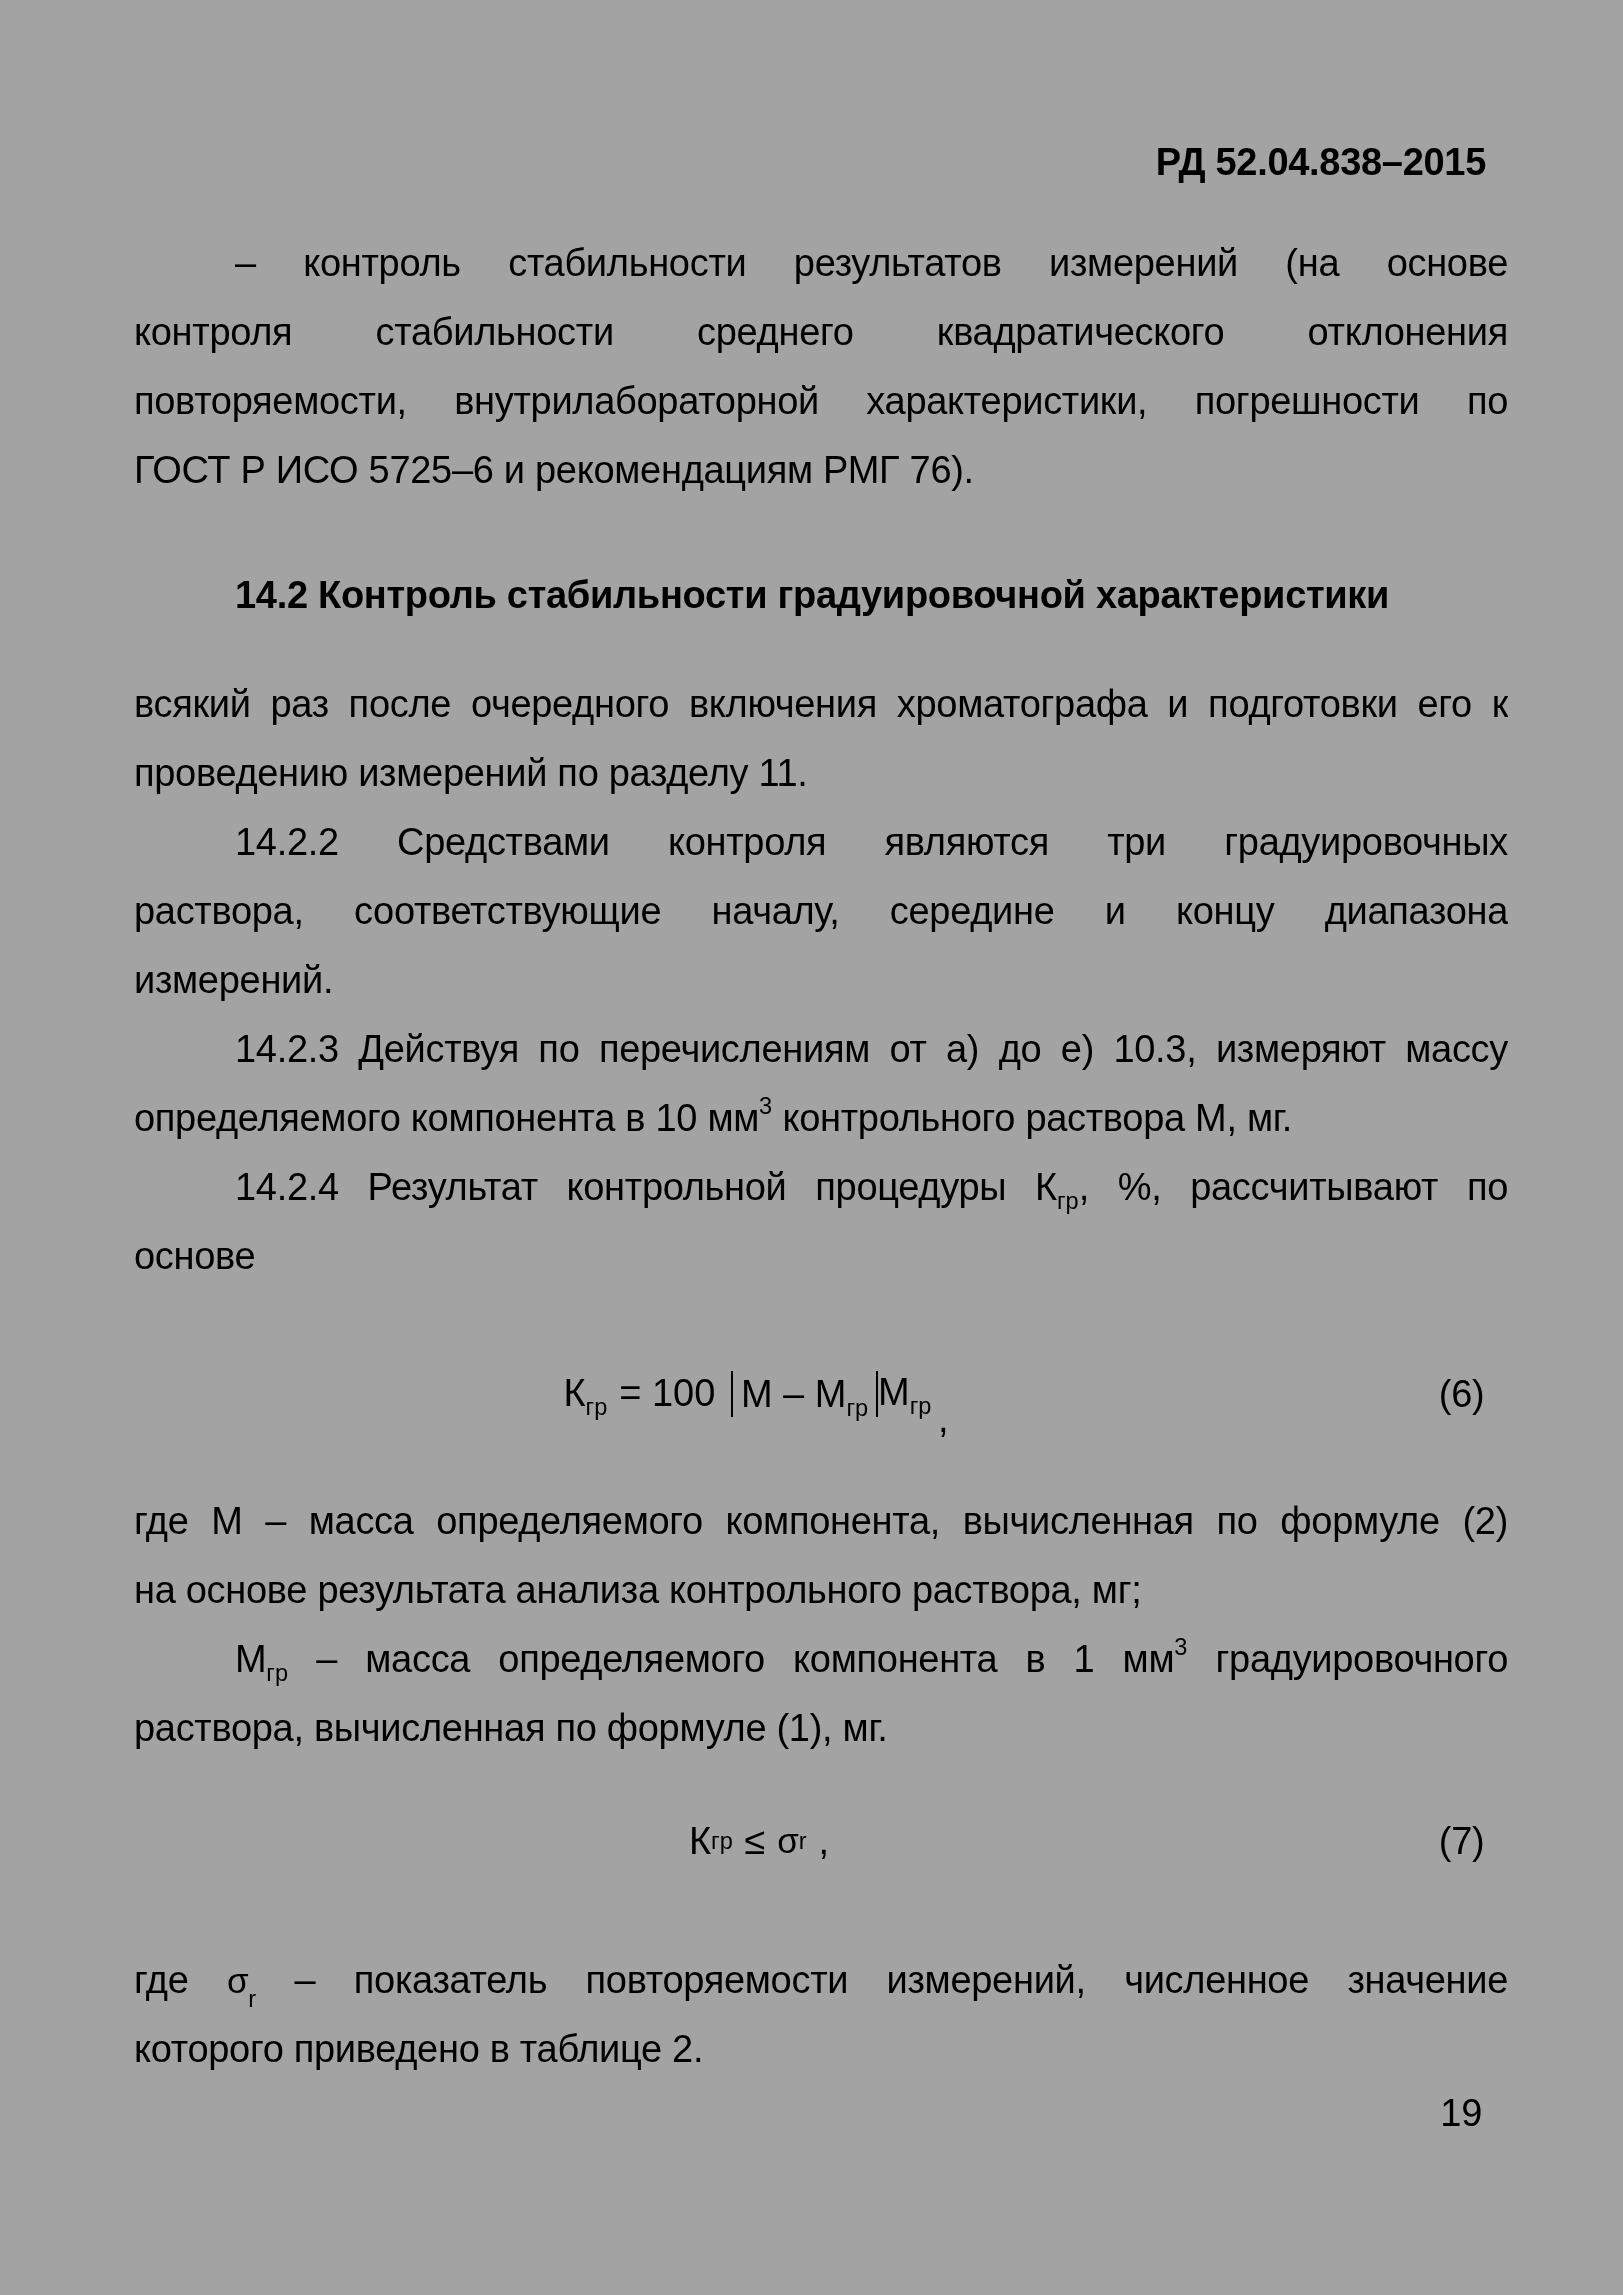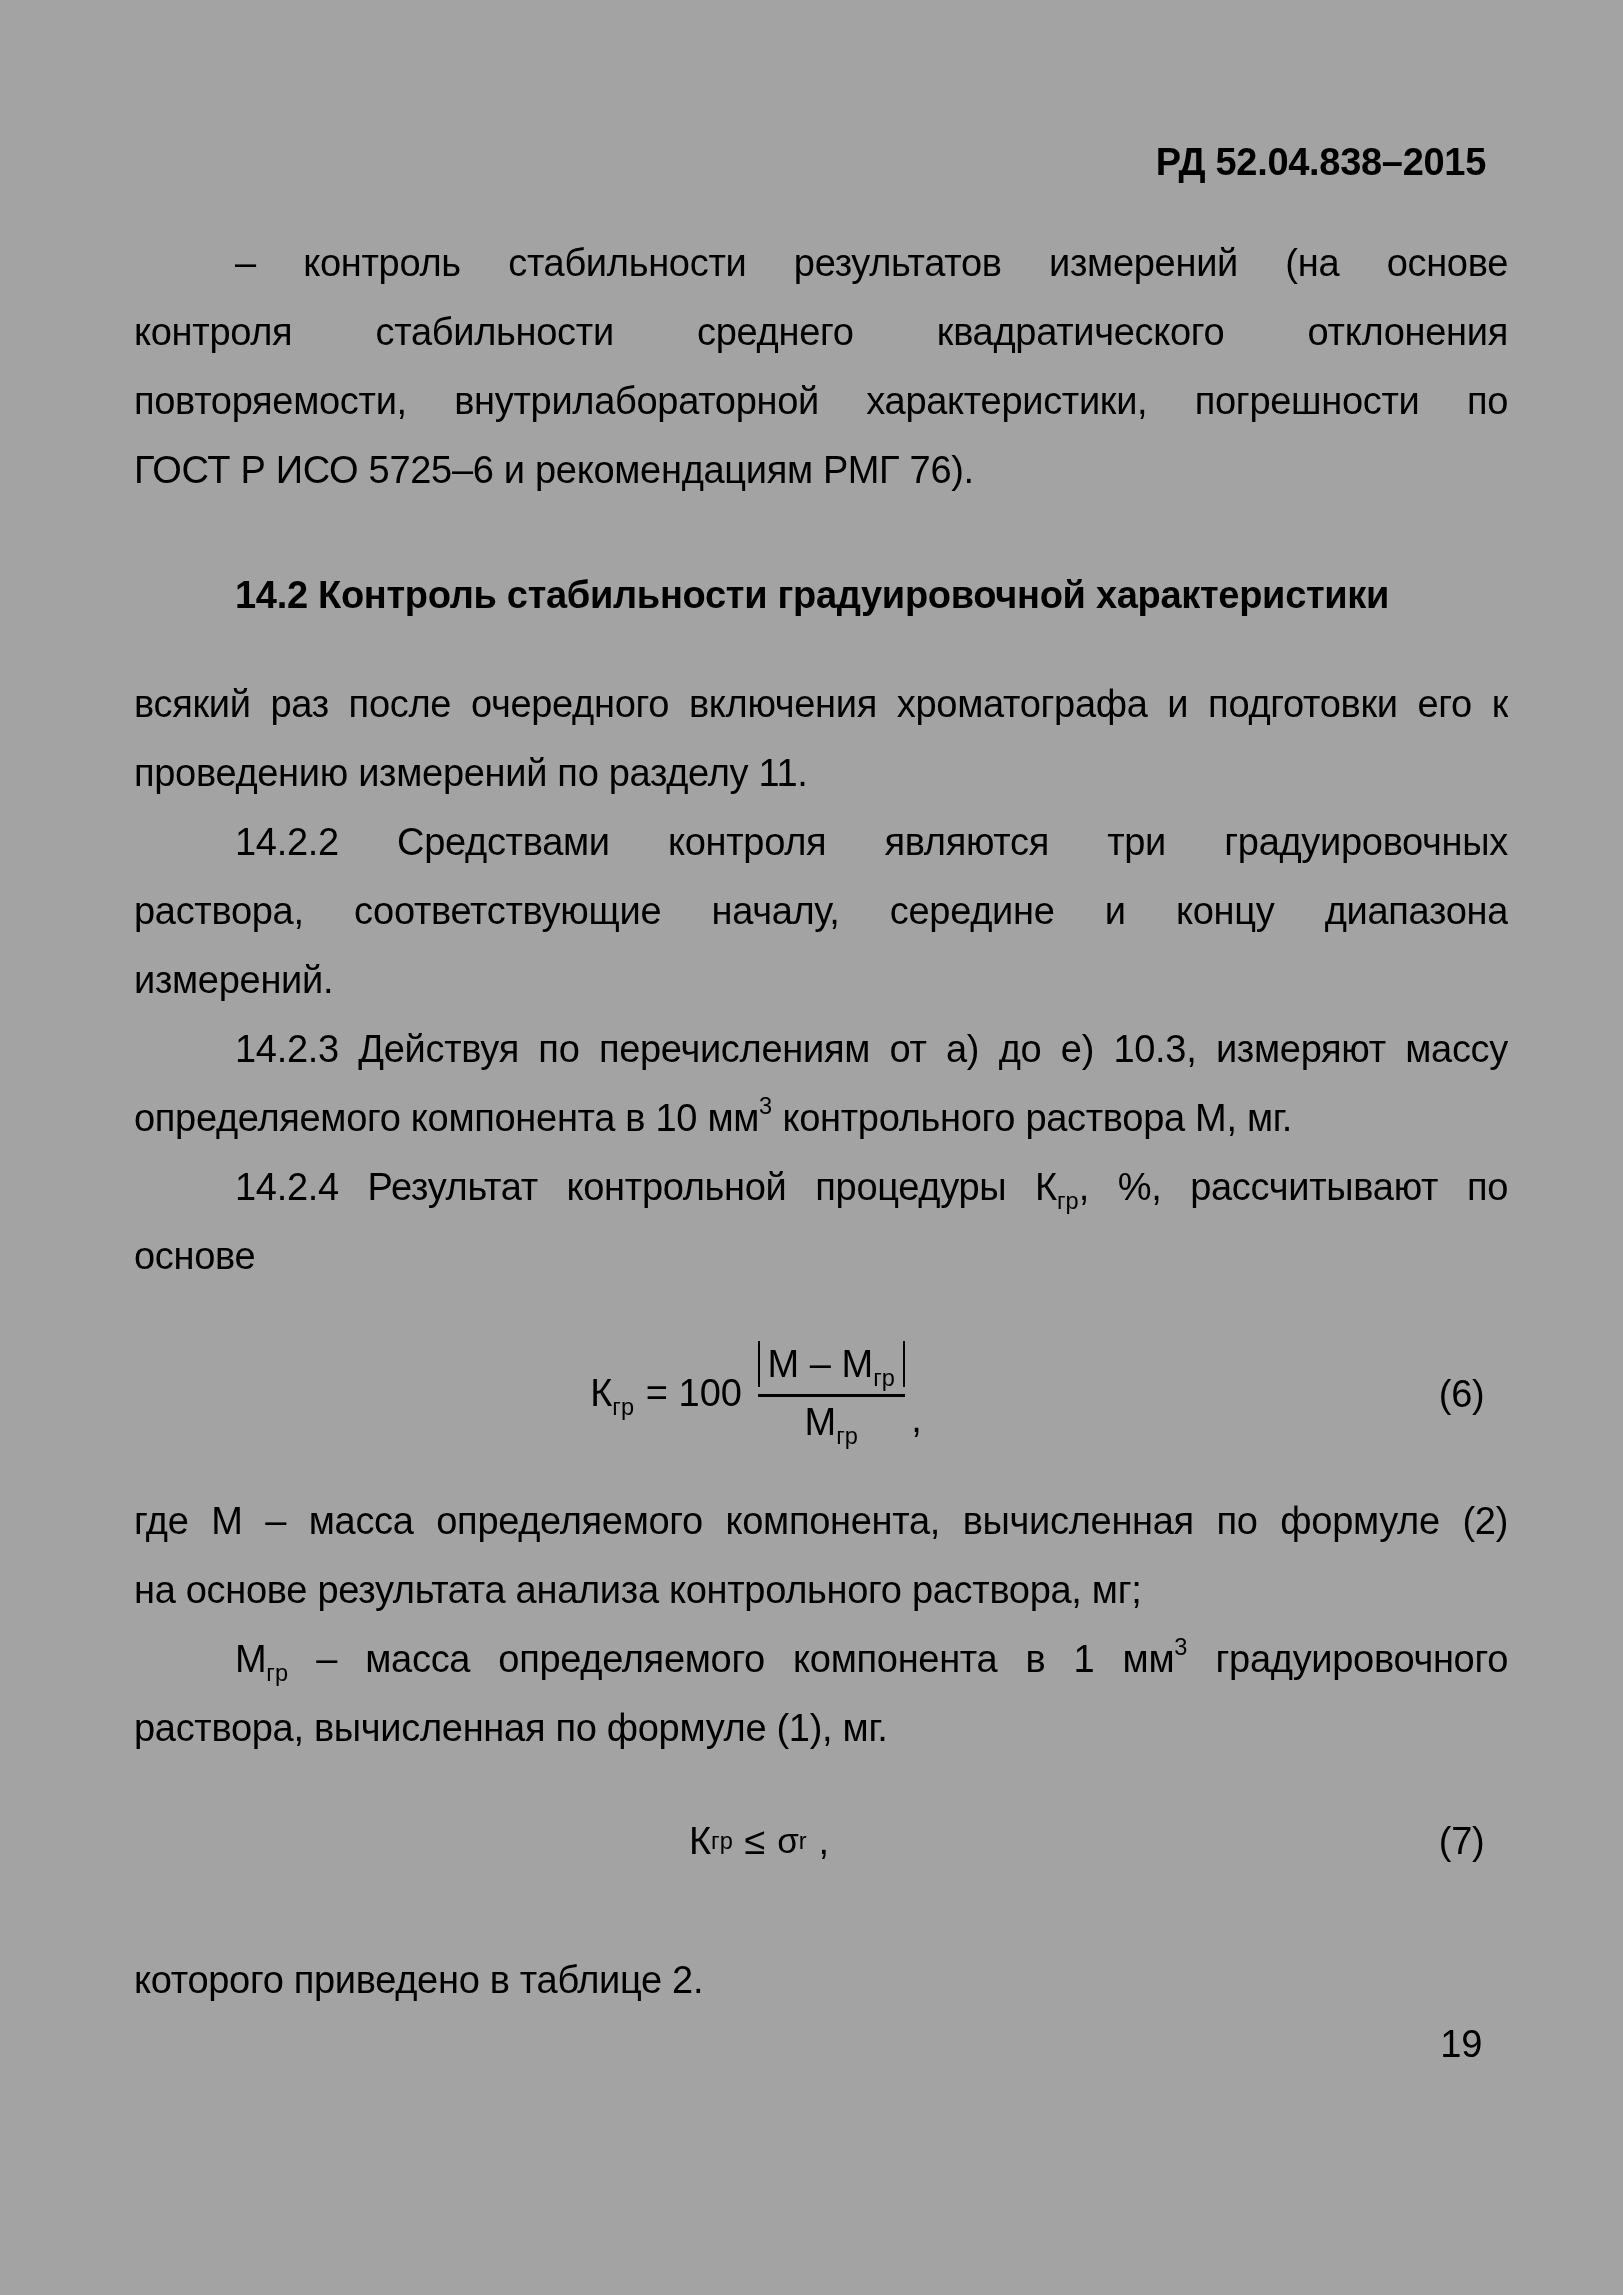--- a/index.html
+++ b/index.html
@@ -67,21 +67,21 @@
   .formula{
     display:inline-flex;
     align-items:center;
     position:relative;
     letter-spacing:0;
   }
   .f6-inner{left:-65px;}
   .f7-inner{left:-62px;}
   .frac{
     display:inline-flex;
-    flex-direction:column;
+    flex-direction:row;
     align-items:center;
     margin:0 6.5px 0 15.7px;
   }
   .fbar{
     align-self:stretch;
     height:3.3px;
     background:#000;
     margin:6.5px 0 5.2px 0;
   }
   .num{
@@ -180,20 +180,21 @@
           <span class="f-sp"></span>
           <span class="sigma">σ</span>
           <span class="sub-low">r</span>
           <span class="f-sp"></span>
           <span>,</span>
       </span>
       <span class="eq-no">(7)</span>
     </div>
 
     <div class="para mt-whereSigma">
+      <div class="line jf"><span>где  </span><span class="sigma">σ</span><span class="sub-low">r</span><span> – показатель повторяемости измерений, численное значение</span></div>
       <div class="line">которого приведено в таблице 2.</div>
     </div>
 
     <div class="page-number">19</div>
 
   </div>
 </div>
 
 
 </body></html>

